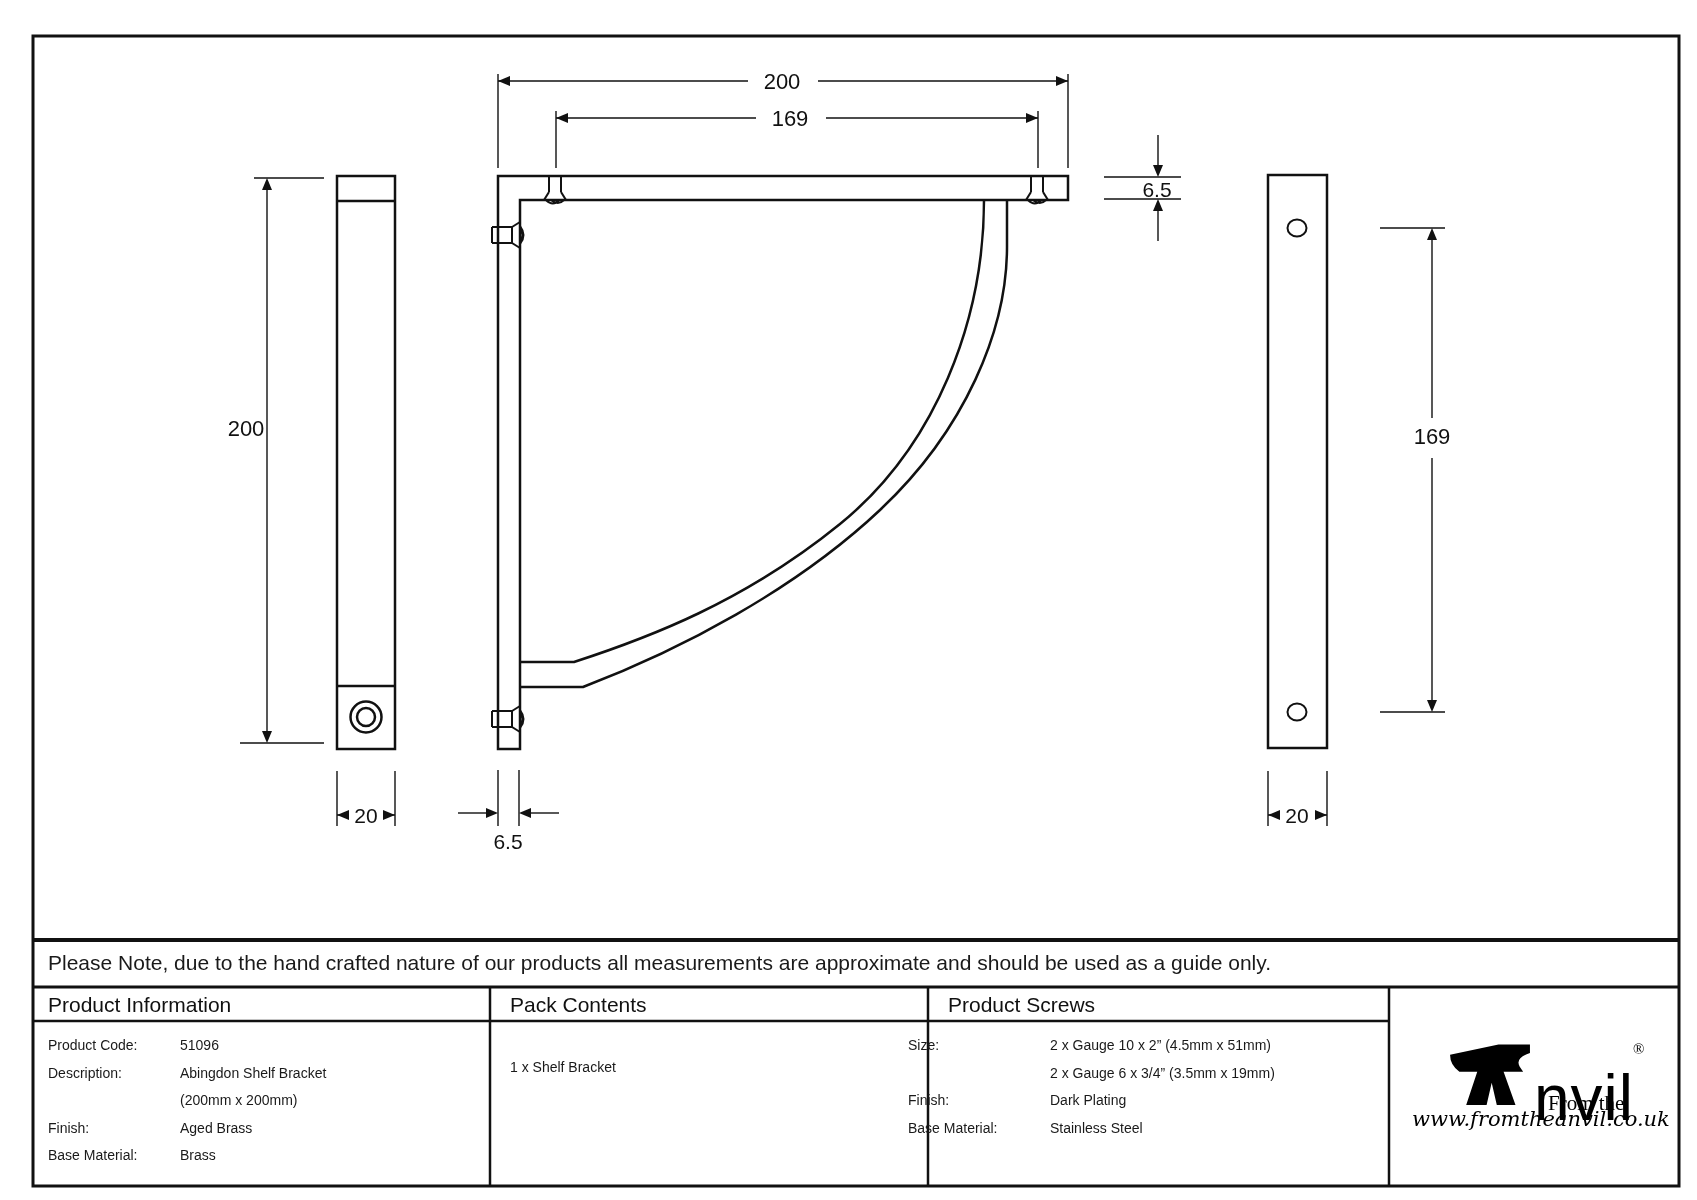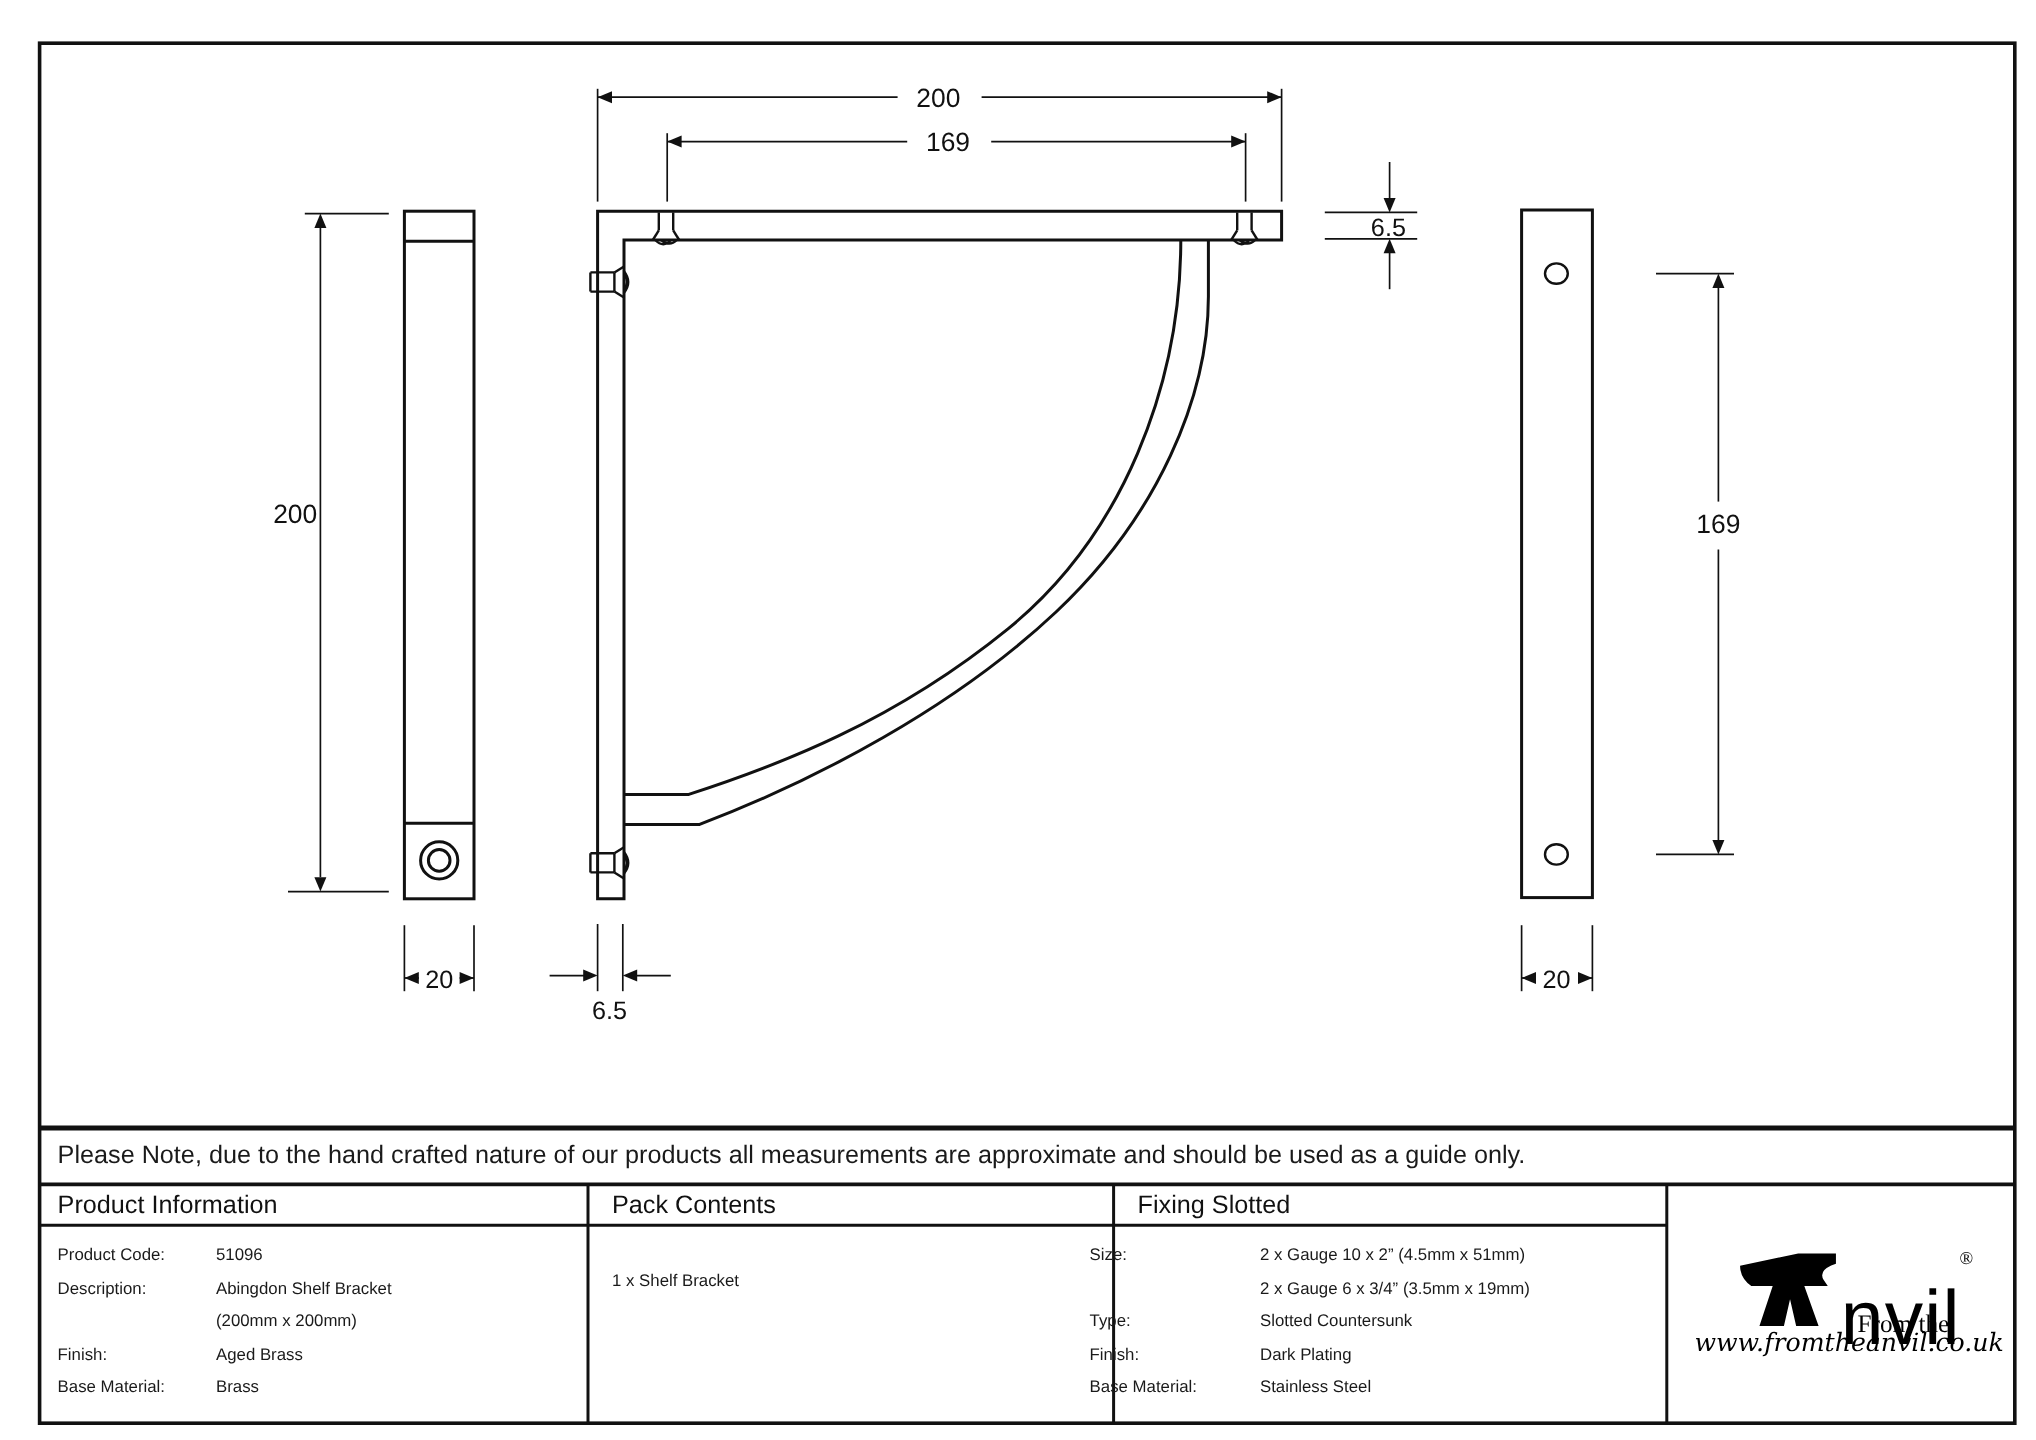--- a/index.html
+++ b/index.html
@@ -199,33 +199,29 @@
     <span class="k" style="width:132px;">Base Material:</span>
     <span class="v">Brass</span>
   </div>
 </div>
 
 <div class="abs th" style="left:510px;top:993px;">Pack Contents</div>
 <div class="abs cell" style="left:510px;top:1054px;width:400px;">
   <div>1 x Shelf Bracket</div>
 </div>
 
-<div class="abs th" style="left:948px;top:993px;">Fixing Slotted</div>
+<div class="abs th" style="left:948px;top:993px;">Product Screws</div>
 <div class="abs cell" style="left:908px;top:1032px;width:440px;">
   <div class="kv">
     <span class="k" style="width:142px;">Size:</span>
     <span class="v">2 x Gauge 10 x 2” (4.5mm x 51mm)</span>
   </div>
   <div class="kv">
     <span class="k" style="width:142px;"></span>
     <span class="v">2 x Gauge 6 x 3/4” (3.5mm x 19mm)</span>
-  </div>
-  <div class="kv">
-    <span class="k" style="width:142px;">Type:</span>
-    <span class="v">Slotted Countersunk</span>
   </div>
   <div class="kv">
     <span class="k" style="width:142px;">Finish:</span>
     <span class="v">Dark Plating</span>
   </div>
   <div class="kv">
     <span class="k" style="width:142px;">Base Material:</span>
     <span class="v">Stainless Steel</span>
   </div>
 </div>

